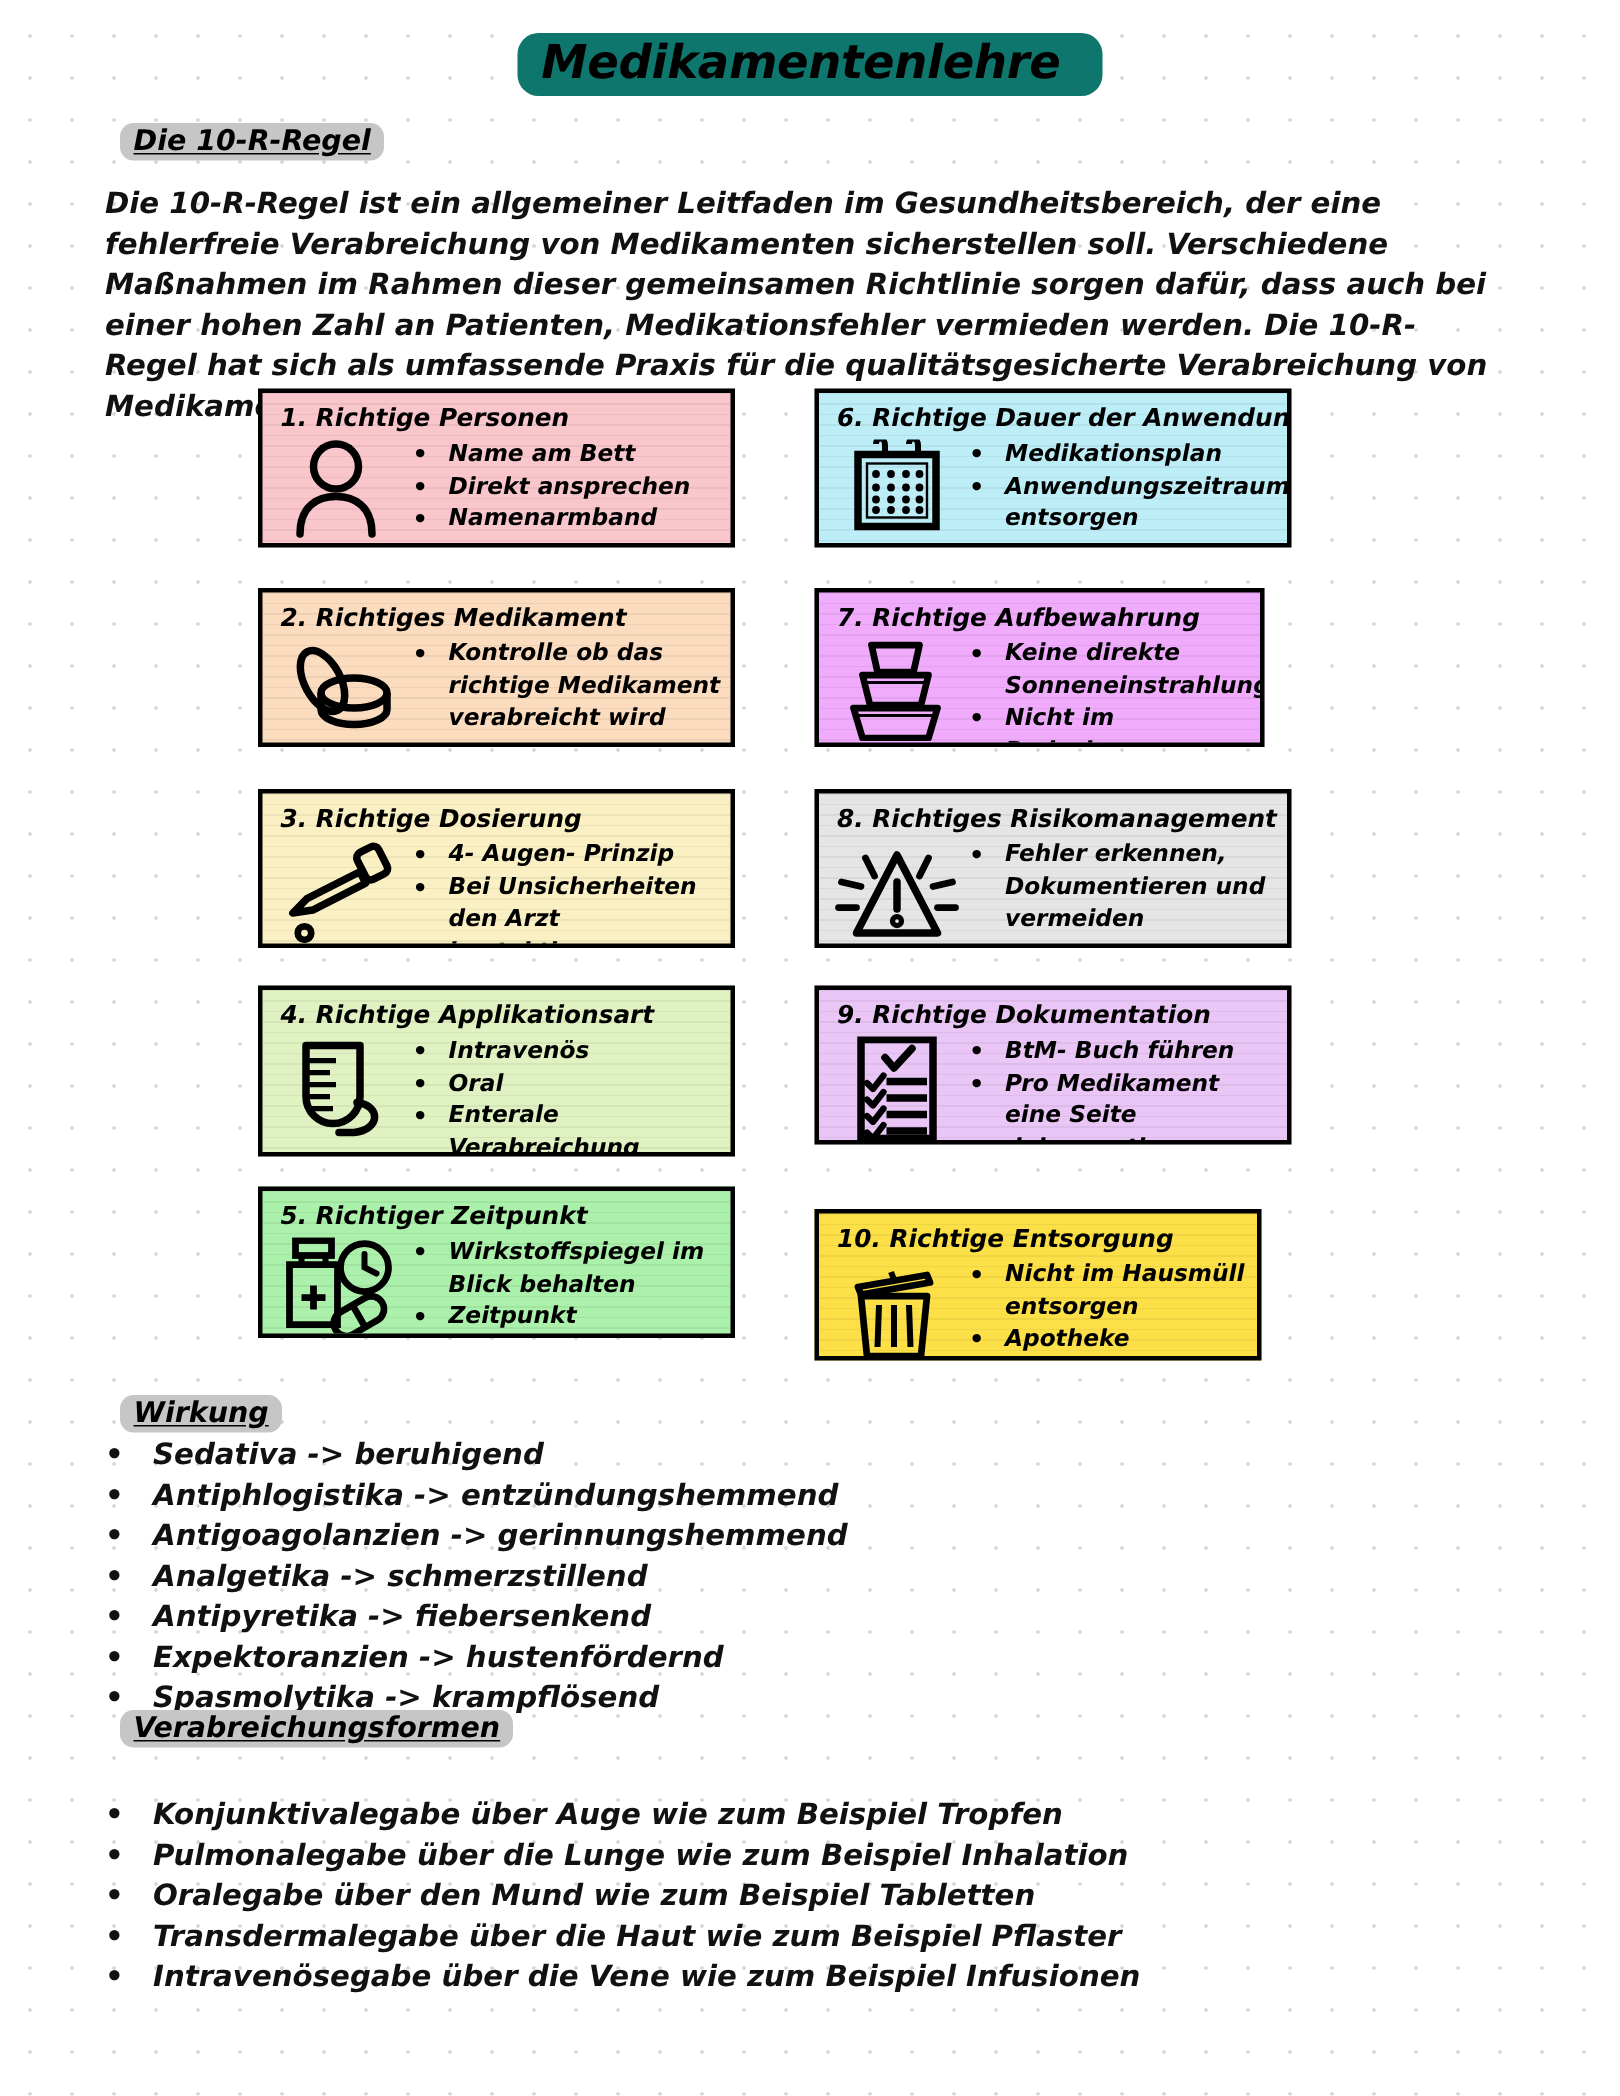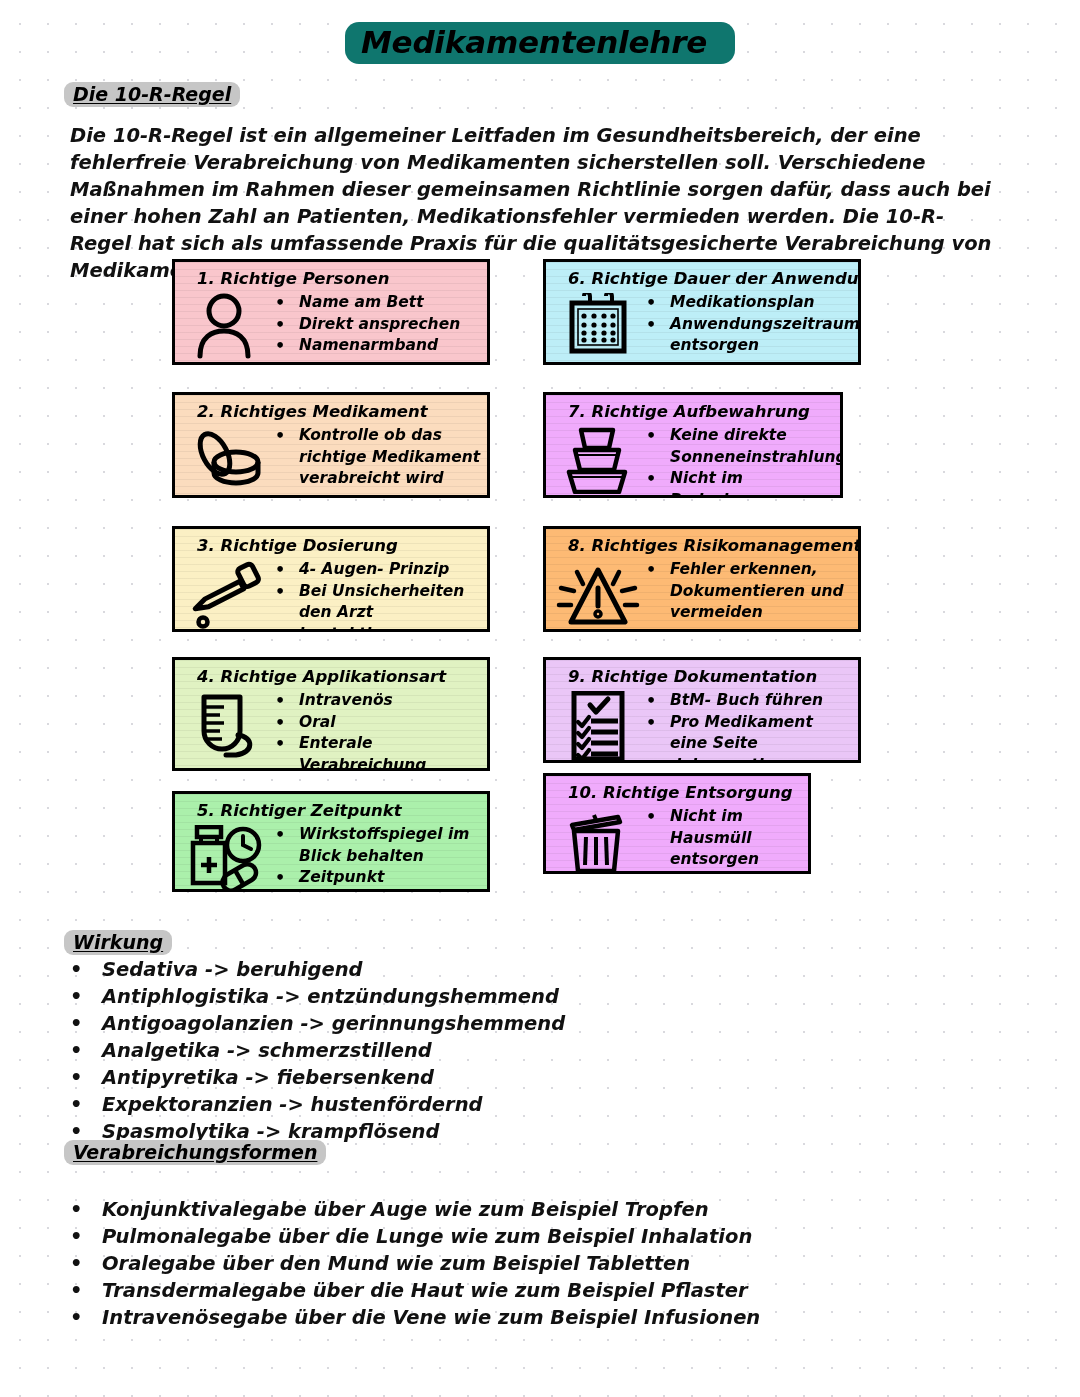--- a/index.html
+++ b/index.html
@@ -45,20 +45,21 @@
     font-size: 19px;
     color: #000;
   }
   .sec-head .hl {
     display: inline-block;
     background: #c6c6c6;
     border-radius: 9px;
     padding: 1px 9px 2px 9px;
     text-decoration: underline;
     text-underline-offset: 2px;
+    margin-left: 16px;
   }
 
   
   .intro {
     position: absolute;
     left: 70px;
     top: 122px;
     width: 930px;
     font-style: italic;
     font-weight: bold;
@@ -87,21 +88,21 @@
       transparent 7px);
     pointer-events: none;
   }
   .rbox-title {
     position: relative;
     z-index: 2;
     font-style: italic;
     font-weight: bold;
     font-size: 16.5px;
     color: #000;
-    padding: 7px 0 0 22px;
+    padding: 7px 0 0 12px;
     line-height: 20px;
     white-space: nowrap;
   }
   .rbox-body {
     position: relative;
     z-index: 2;
     display: flex;
     align-items: flex-start;
     padding: 2px 6px 0 8px;
   }
@@ -362,21 +363,21 @@
               <span class="ltxt">Keine direkte Sonneneinstrahlung</span>
             </div>
           <div class="li">
               <span class="bullet">•</span>
               <span class="ltxt">Nicht im Badezimmer</span>
             </div>
         </div>
       </div>
     </div>
 
-    <div class="rbox" style="left:543px; top:526px; width:318px; height:106px; background:#fdba74;">
+    <div class="rbox" style="left:543px; top:526px; width:318px; height:106px; background:#e5e5e5;">
       <div class="rbox-title">8. Richtiges Risikomanagement</div>
       <div class="rbox-body">
         <div class="rbox-icon">
           <svg width="86" height="66" viewBox="0 0 86 66">
             <path d="M43 10 L70 62 L16 62 Z" fill="none" stroke="#000" stroke-width="5" stroke-linejoin="round"></path>
             <line x1="43" y1="28" x2="43" y2="46" stroke="#000" stroke-width="5" stroke-linecap="round"></line>
             <circle cx="43" cy="54" r="3" fill="none" stroke="#000" stroke-width="3.5"></circle>
             <line x1="22" y1="12" x2="28" y2="24" stroke="#000" stroke-width="4.5" stroke-linecap="round"></line>
             <line x1="6" y1="28" x2="19" y2="31" stroke="#000" stroke-width="4.5" stroke-linecap="round"></line>
             <line x1="4" y1="45" x2="16" y2="45" stroke="#000" stroke-width="4.5" stroke-linecap="round"></line>
@@ -417,21 +418,21 @@
               <span class="ltxt">BtM- Buch führen</span>
             </div>
           <div class="li">
               <span class="bullet">•</span>
               <span class="ltxt">Pro Medikament eine Seite dokumentieren</span>
             </div>
         </div>
       </div>
     </div>
 
-    <div class="rbox" style="left:543px; top:773px; width:268px; height:101px; background:#f0abfc;">
+    <div class="rbox" style="left:543px; top:806px; width:298px; height:101px; background:#fde047;">
       <div class="rbox-title">10. Richtige Entsorgung</div>
       <div class="rbox-body">
         <div class="rbox-icon">
           <svg width="76" height="66" viewBox="0 0 76 66">
             <path d="M12 18 L58 10 L60 15 L14 23 Z" fill="none" stroke="#000" stroke-width="4.5" stroke-linejoin="round"></path>
             <line x1="34" y1="8" x2="36" y2="13" stroke="#000" stroke-width="4"></line>
             <path d="M14 24 L58 24 L54 64 L18 64 Z" fill="none" stroke="#000" stroke-width="4.5" stroke-linejoin="round"></path>
             <line x1="26" y1="30" x2="25" y2="58" stroke="#000" stroke-width="4"></line>
             <line x1="36" y1="30" x2="36" y2="58" stroke="#000" stroke-width="4"></line>
             <line x1="46" y1="30" x2="47" y2="58" stroke="#000" stroke-width="4"></line>

